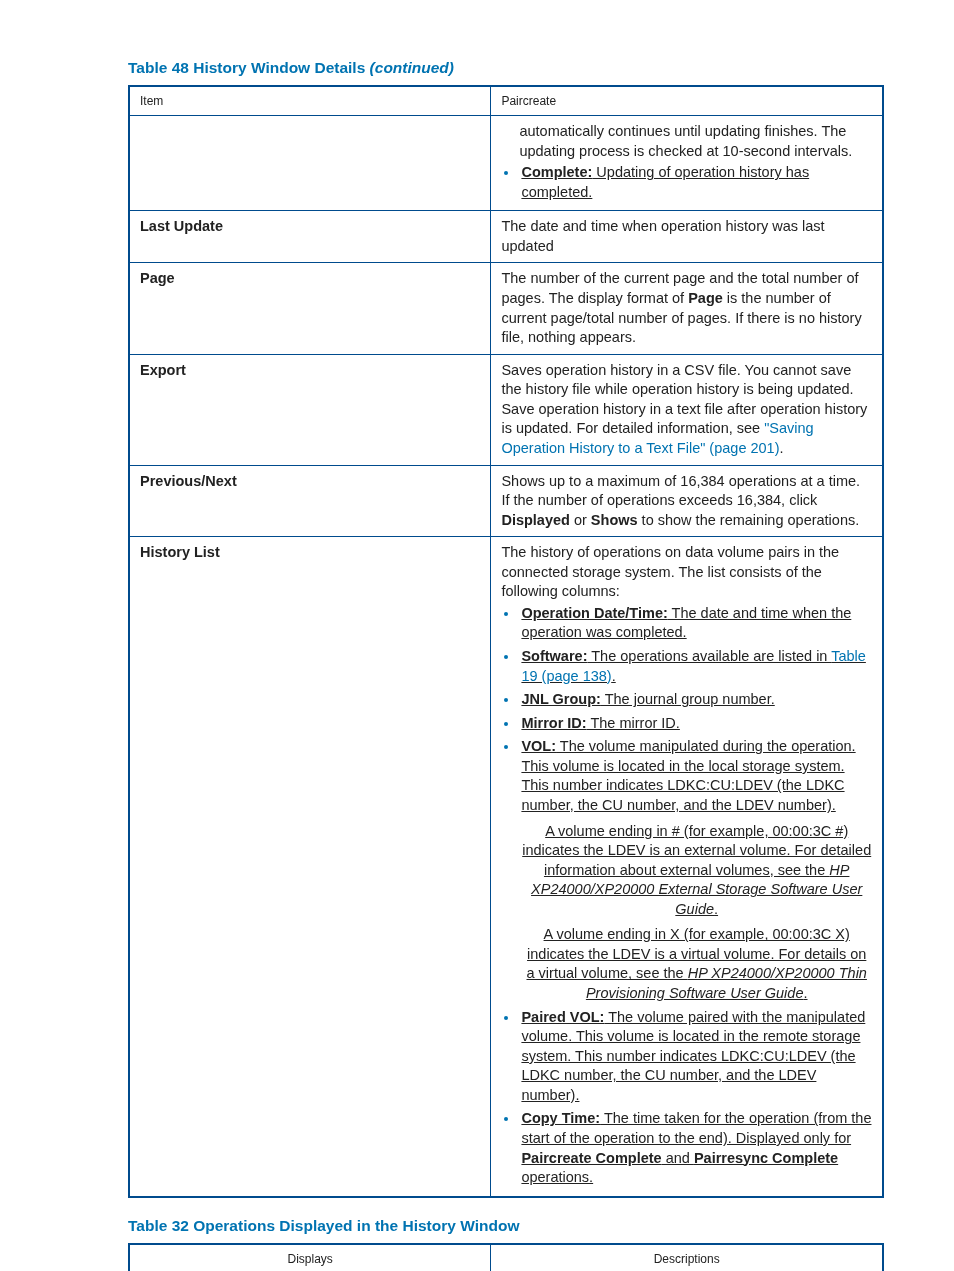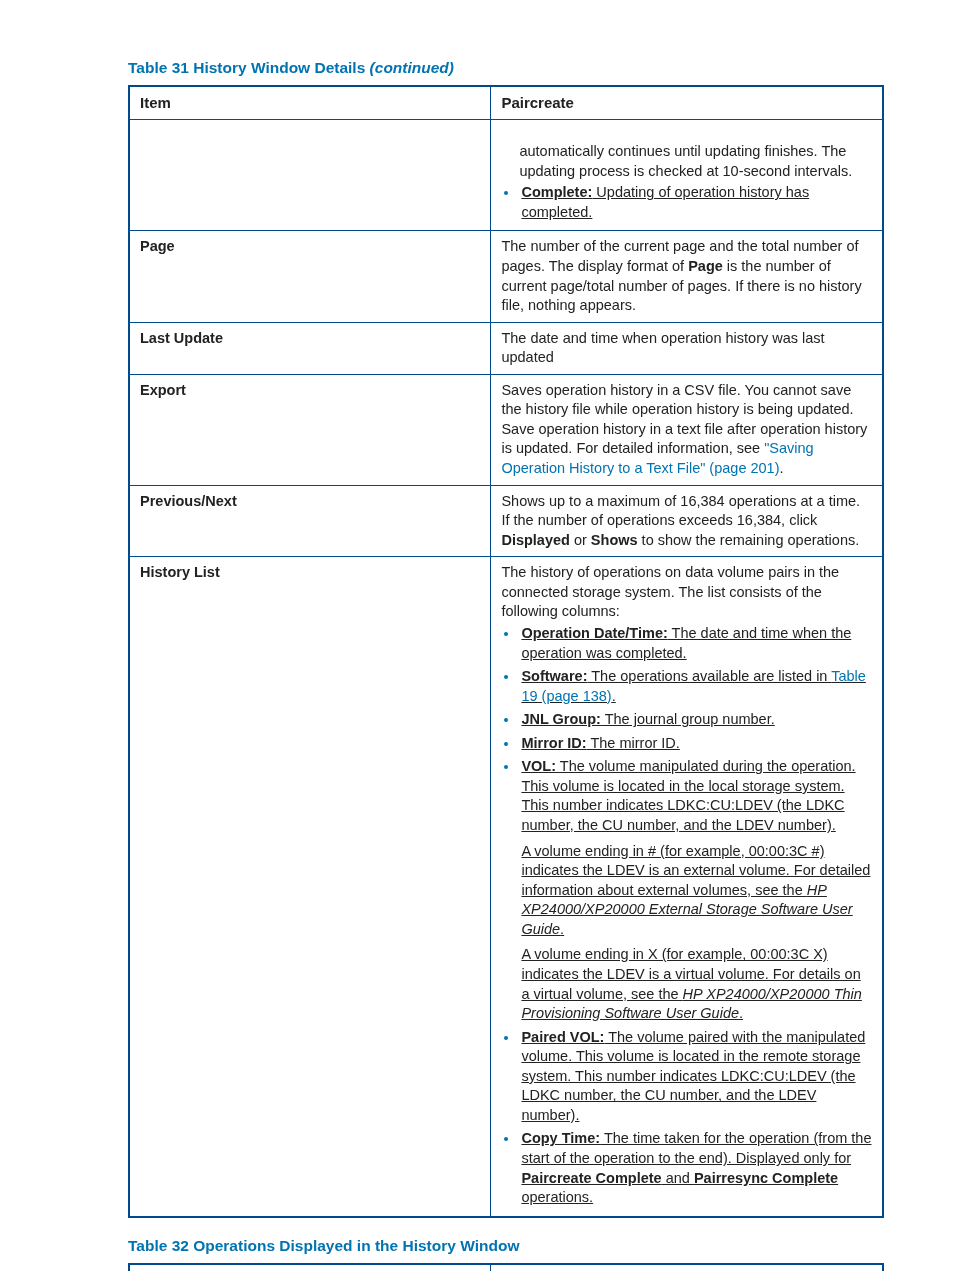--- a/index.html
+++ b/index.html
@@ -39,50 +39,50 @@
     width: 100%;
     table-layout: fixed;
   }
   table.hp th, table.hp td {
     border: 1px solid var(--border-dark);
     padding: 6px 10px;
     vertical-align: top;
     text-align: left;
   }
   table.hp th {
-    font-weight: bold;
-    font-size: 15px;
+    font-weight: normal;
+    font-size: 12px;
   }
   table.hp {
     border: 2px solid var(--border-dark);
   }
   table.hp col.c1 { width: 48%; }
   table.hp col.c2 { width: 52%; }
   .b { font-weight: bold; }
   .i { font-style: italic; }
   .lnk { color: var(--link); }
   ul.bul {
     list-style: disc;
     margin: 0;
     padding: 0 0 0 18px;
     text-decoration: underline;
   }
   ul.bul > li { padding: 2px 0 2px 2px; }
   ul.bul > li::marker { color: var(--hp-blue); }
-  .para { margin: 6px 0 0 0; }
-  .cell-indent { padding-left: 18px; margin-top: 16px; }
+  .para { margin: 6px 0 0 0; text-align: center; }
+  .cell-indent { padding-left: 18px; }
   .t32 thead th:first-child { text-align: center; }
   .t32 thead th:last-child  { text-align: center; }
   .section-gap { height: 18px; }
 </style>
 </head>
 <body>
 
 <div class="table-title">
-  <span>Table 31 History Window Details </span><span class="continued">(continued)</span>
+  <span>Table 48 History Window Details </span><span class="continued">(continued)</span>
 </div>
 
 <table class="hp">
   <colgroup>
       <col class="c1">
       <col class="c2">
     </colgroup>
   <thead>
     <tr>
       <th>Item</th>
@@ -97,29 +97,29 @@
         <div class="cell-indent">automatically continues until updating finishes. The updating process is checked at 10-second intervals.</div>
         <ul class="bul">
           <li>
             <span class="b">Complete:</span><span> Updating of operation history has completed.</span>
           </li>
         </ul>
       </td>
     </tr>
 
     <tr>
+      <td class="b">Last Update</td>
+      <td>The date and time when operation history was last updated</td>
+    </tr>
+
+    <tr>
       <td class="b">Page</td>
       <td>
         <span>The number of the current page and the total number of pages. The display format of </span><span class="b">Page</span><span> is the number of current page/total number of pages. If there is no history file, nothing appears.</span>
       </td>
-    </tr>
-
-    <tr>
-      <td class="b">Last Update</td>
-      <td>The date and time when operation history was last updated</td>
     </tr>
 
     <tr>
       <td class="b">Export</td>
       <td>
         <span>Saves operation history in a CSV file. You cannot save the history file while operation history is being updated. Save operation history in a text file after operation history is updated. For detailed information, see </span><span class="lnk">"Saving Operation History to a Text File" (page 201)</span><span>.</span>
       </td>
     </tr>
 
     <tr>

